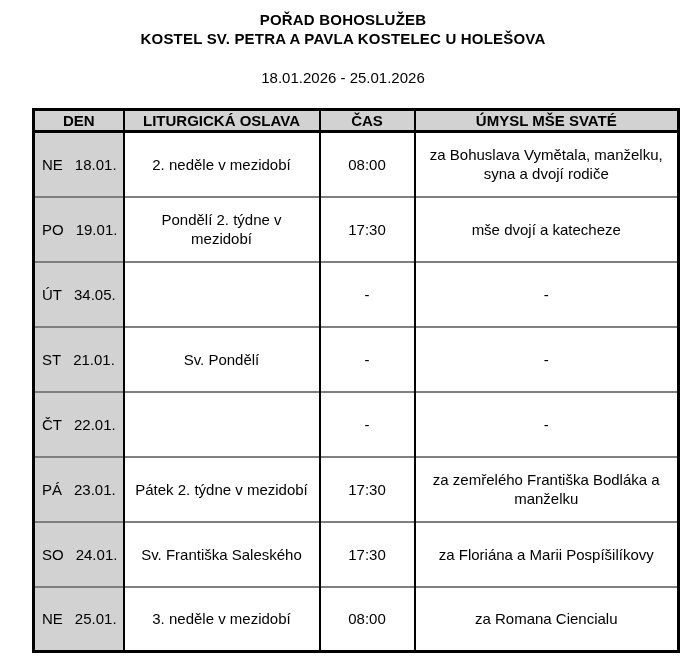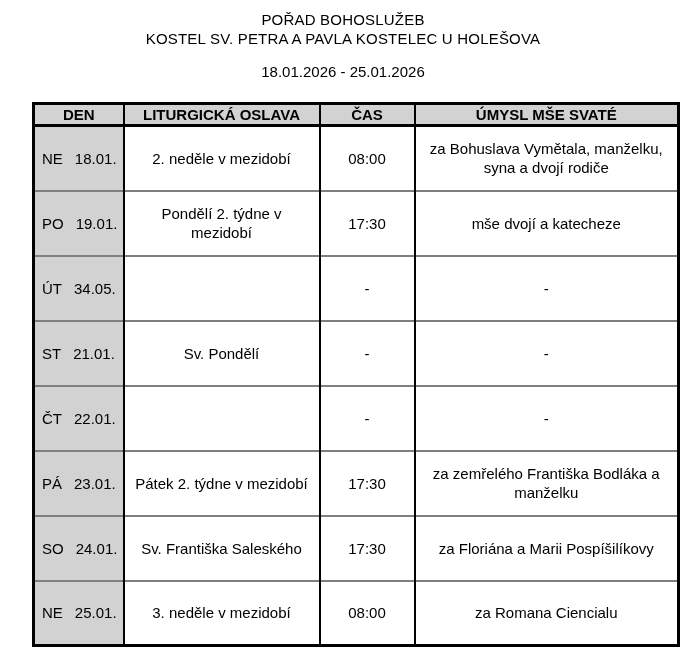--- a/index.html
+++ b/index.html
@@ -9,29 +9,29 @@
     background: #ffffff;
     color: #000000;
     font-family: "Liberation Sans", sans-serif;
     overflow: hidden;
   }
   .doc-header {
     text-align: center;
     padding-top: 10px;
   }
   .doc-title {
-    font-weight: normal;
+    font-weight: bold;
     font-size: 15px;
     line-height: 19px;
     letter-spacing: 0.2px;
   }
   .doc-daterange {
     font-size: 15px;
     line-height: 19px;
-    margin-top: 14px;
+    margin-top: 20px;
   }
   table.schedule {
     border-collapse: collapse;
     table-layout: fixed;
     width: 645px;
     margin: 21px 0 0 32px;
     border: 3px solid #000000;
   }
   col.c-day  { width: 90px; }
   col.c-lit  { width: 196px; }

